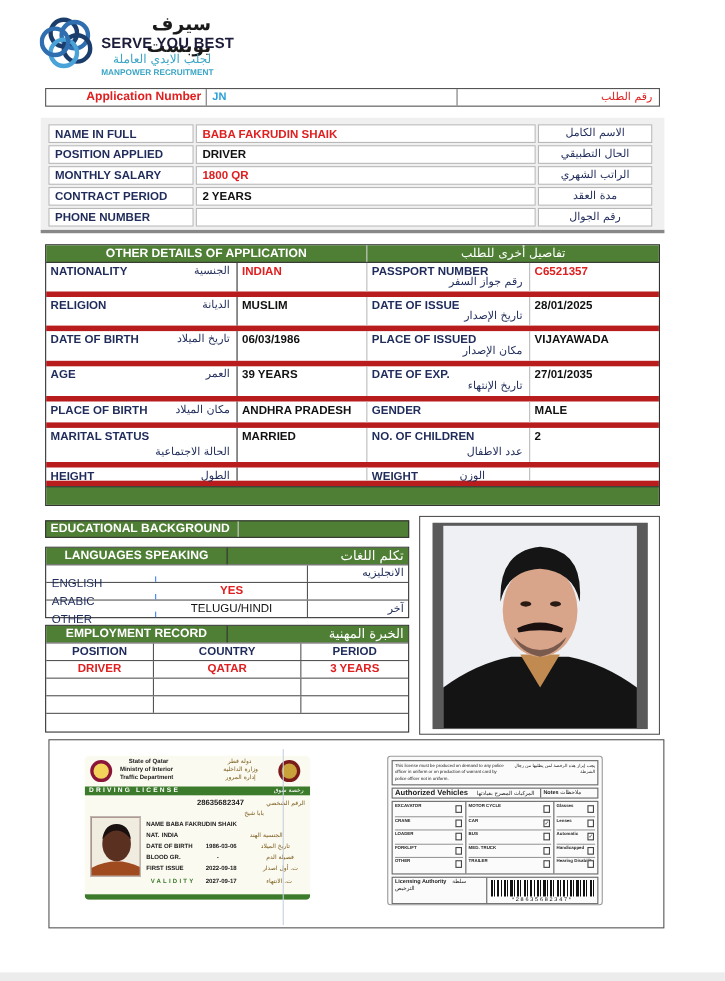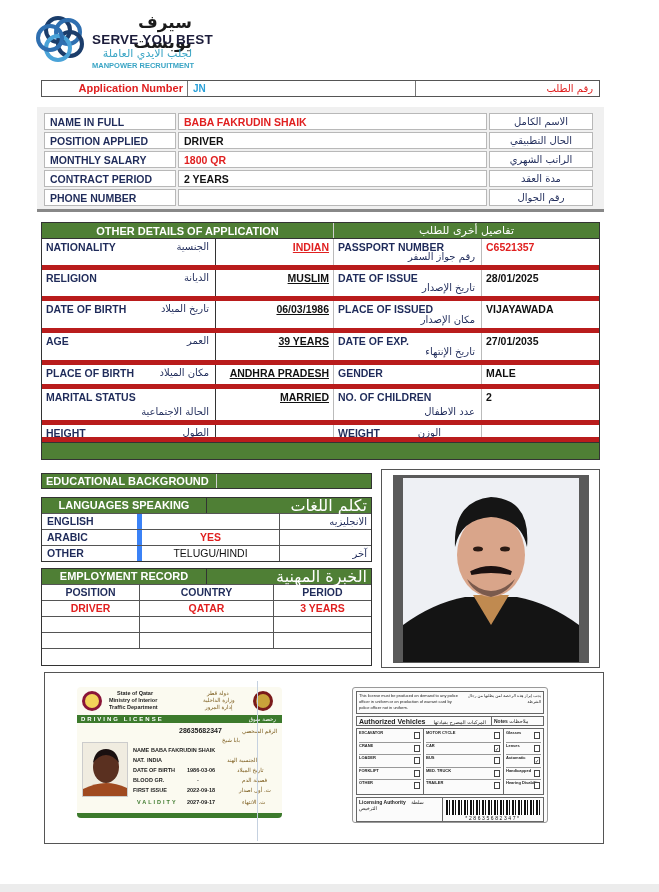--- a/index.html
+++ b/index.html
@@ -33,39 +33,39 @@
 
   
   .details { left: 41px; top: 222px; width: 559px; border: 1px solid #333; }
   .details .hdr { display: flex; background: #4f7f35; color: #fff; height: 16px; font-size: 11px; font-weight: bold; line-height: 16px; border-bottom: 1px solid #333; }
   .details .hdr .l { width: 292px; text-align: center; border-right: 1px solid #d0d0d0; }
   .details .hdr .r { flex: 1; text-align: center; font-family: "DejaVu Sans", sans-serif; font-weight: normal; }
   .drow { display: flex; border-bottom: 5px solid #b91c1c; }
   .drow:last-of-type { border-bottom: none; }
   .drow > div { font-size: 10.5px; font-weight: bold; padding: 2px 4px; position: relative; }
   .c1 { width: 174px; border-right: 1px solid #333; color: #1f2b5a; }
-  .c2 { width: 118px; border-right: 1px solid #bbb; text-align: right; color: #111; text-decoration: underline; }
+  .c2 { width: 118px; border-right: 1px solid #bbb; text-align: left; color: #111; }
   .c3 { width: 148px; border-right: 1px solid #bbb; color: #1f2b5a; }
   .c4 { flex: 1; color: #111; }
   .red { color: #e02020 !important; }
   .arr { position: absolute; right: 6px; top: 2px; font-weight: normal; font-family: "DejaVu Sans", sans-serif; font-size: 10px; color: #1f2b5a; direction: rtl; }
   .arr.low { top: auto; bottom: 3px; }
   .details .foot { height: 17px; background: #4f7f35; border-top: 1px solid #333; }
 
   
   .edu { left: 41px; top: 473px; width: 331px; height: 16px; background: #4f7f35; border: 1px solid #333; display: flex; color: #fff; font-weight: bold; font-size: 11px; line-height: 14px; }
   .edu .l { width: 175px; padding-left: 4px; border-right: 1px solid #d0d0d0; }
 
   
   .lang { left: 41px; top: 497px; width: 331px; border: 1px solid #333; }
   .ghdr { display: flex; background: #4f7f35; color: #fff; font-weight: bold; height: 15px; font-size: 11px; line-height: 15px; }
   .ghdr .l { width: 165px; text-align: center; border-right: 1px solid #333; }
-  .ghdr .r { flex: 1; text-align: right; padding-right: 4px; font-family: "DejaVu Sans", sans-serif; font-weight: normal; font-size: 16px; }
+  .ghdr .r { flex: 1; text-align: right; padding-right: 4px; font-family: "DejaVu Sans", sans-serif; font-weight: normal; font-size: 12px; }
   .lrow { display: flex; border-top: 1px solid #555; height: 16px; font-size: 10.5px; line-height: 15px; }
-  .lrow .a { width: 100px; padding-left: 5px; font-weight: bold; color: #1f2b5a; border-right: 5px solid #3b82f6; }
+  .lrow .a { width: 100px; padding-left: 5px; font-weight: normal; color: #1f2b5a; border-right: 1px solid #3b82f6; margin-top: 10px; }
   .lrow .b { width: 138px; text-align: center; color: #111; border-right: 1px solid #555; }
   .lrow .c { flex: 1; text-align: right; padding-right: 4px; font-family: "DejaVu Sans", sans-serif; font-size: 10px; color: #1f2b5a; }
 
   
   .emp { left: 41px; top: 568px; width: 331px; border: 1px solid #333; }
   .erow { display: flex; border-top: 1px solid #555; height: 16px; font-size: 10.5px; line-height: 15px; font-weight: bold; }
   .erow > div { text-align: center; }
   .erow .a { width: 98px; border-right: 1px solid #555; }
   .erow .b { width: 134px; border-right: 1px solid #555; }
   .erow .c { flex: 1; }

